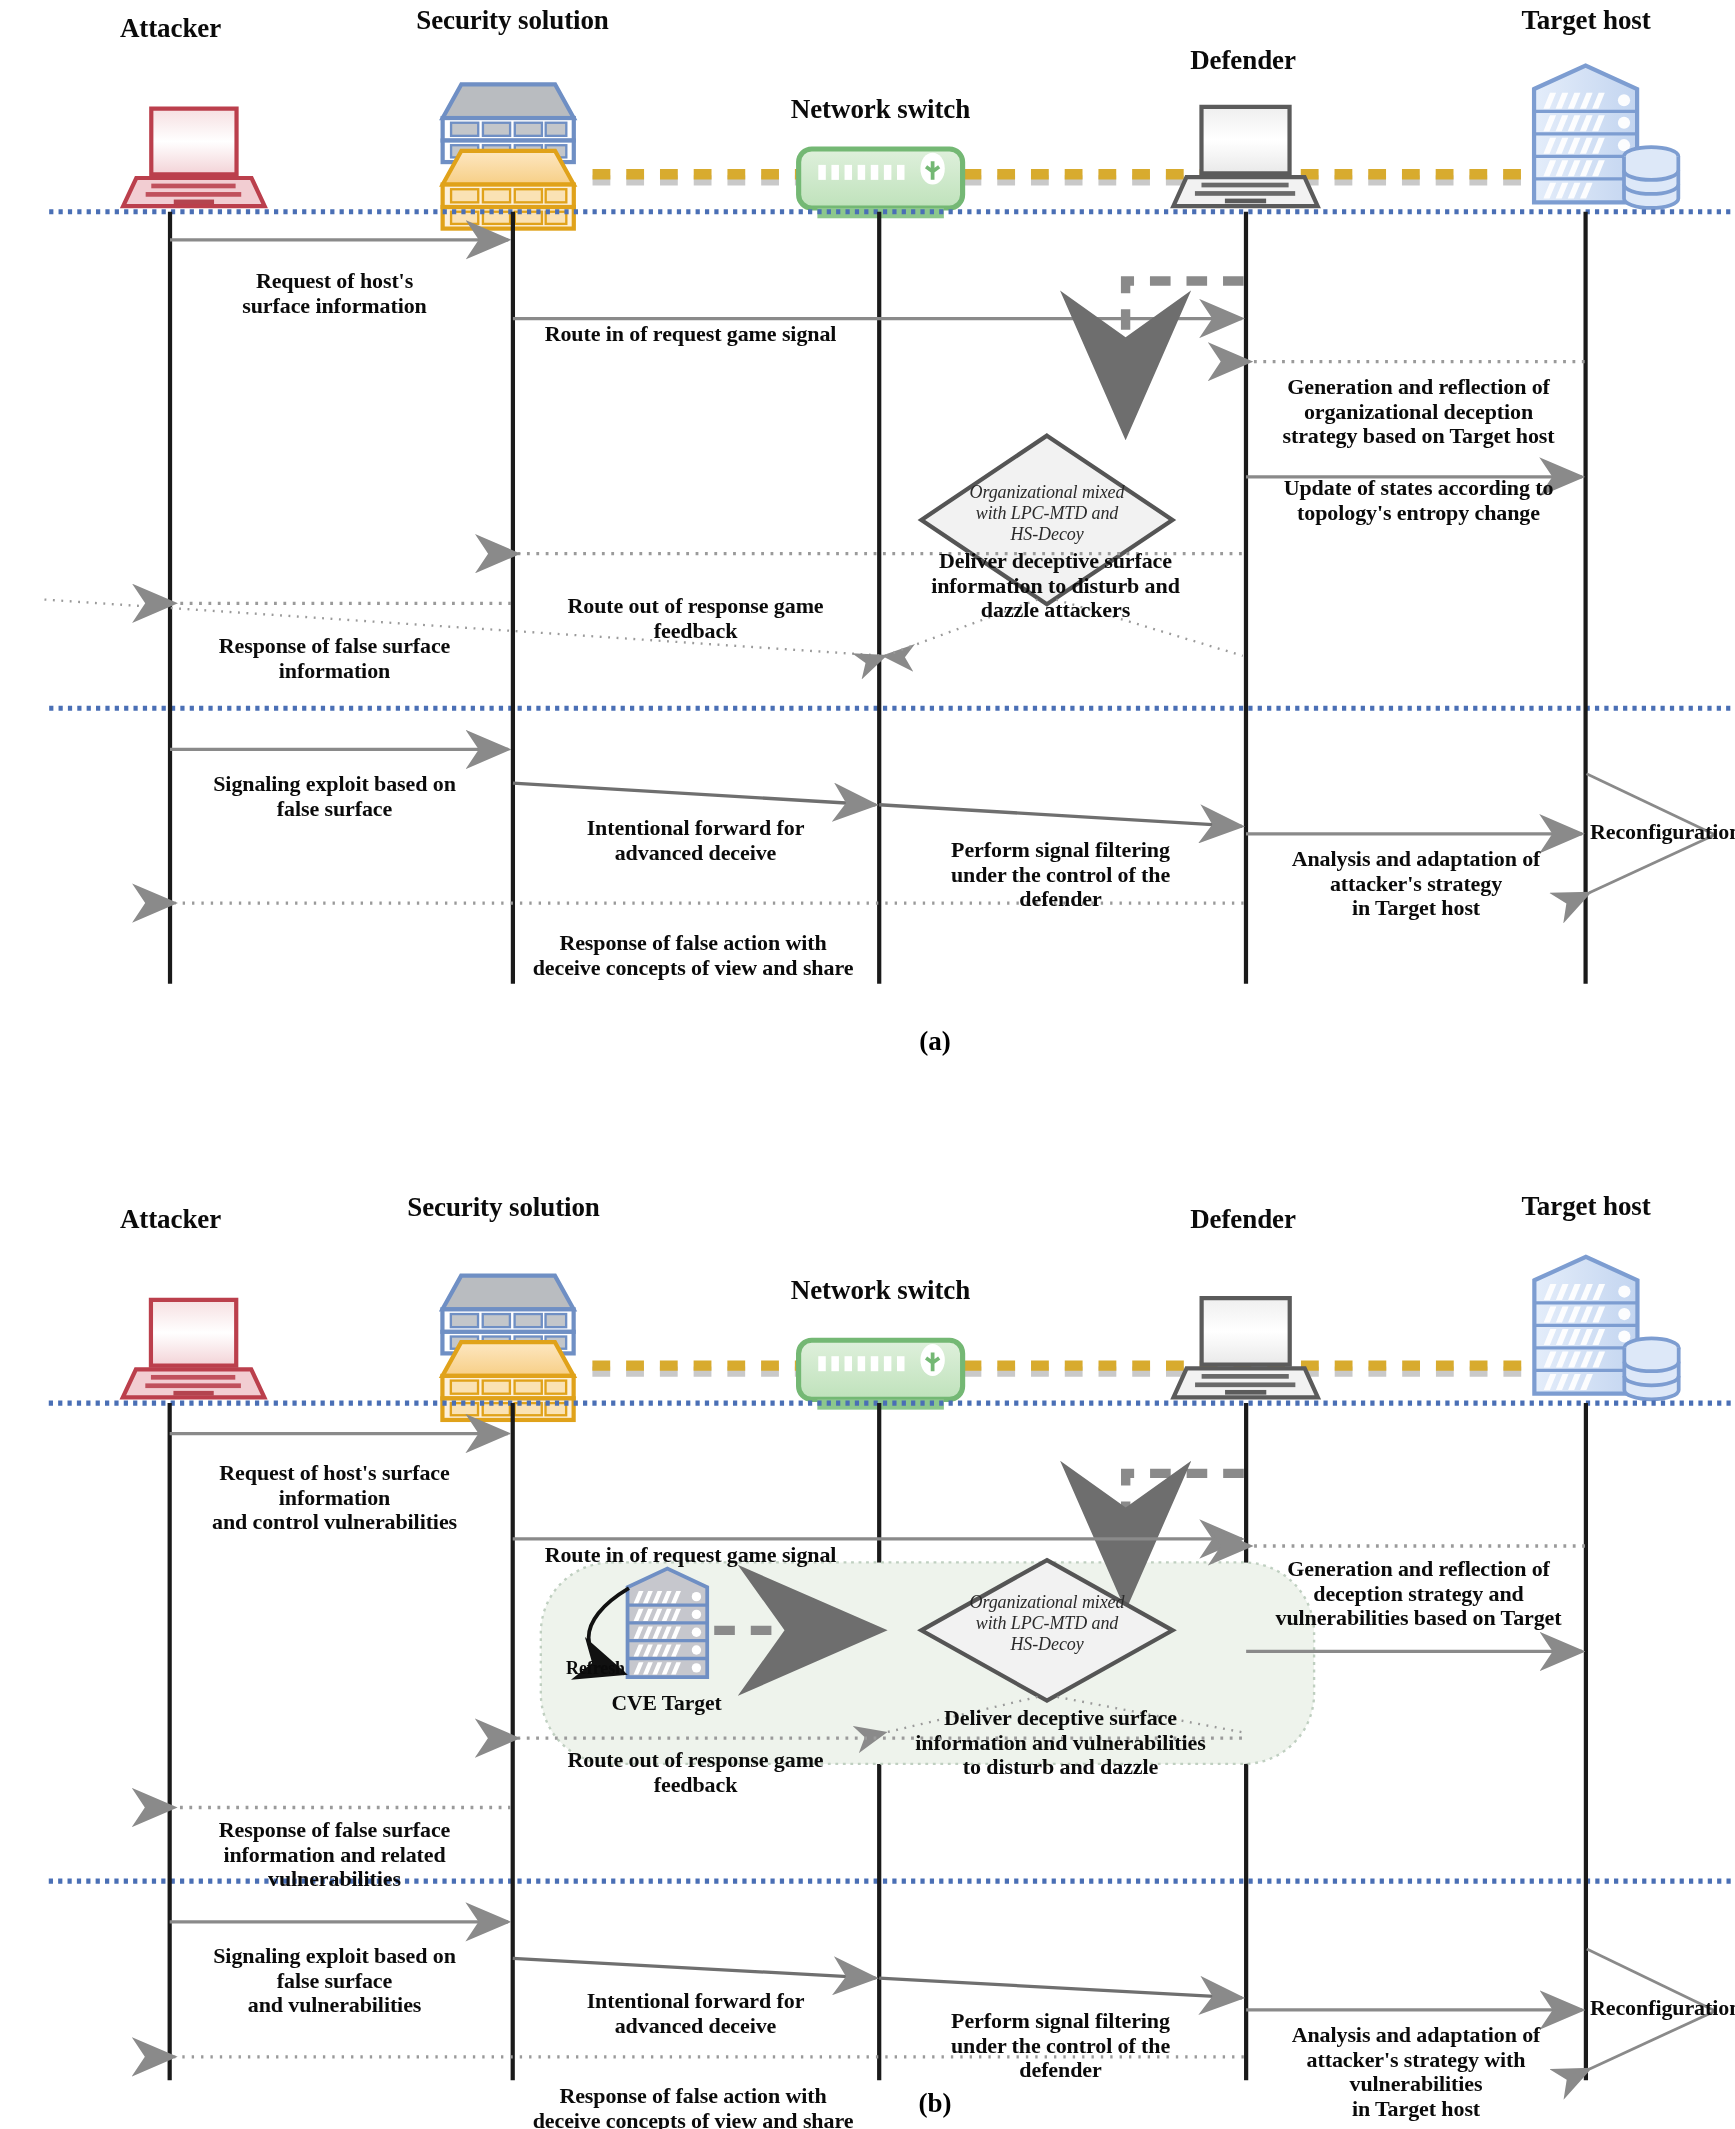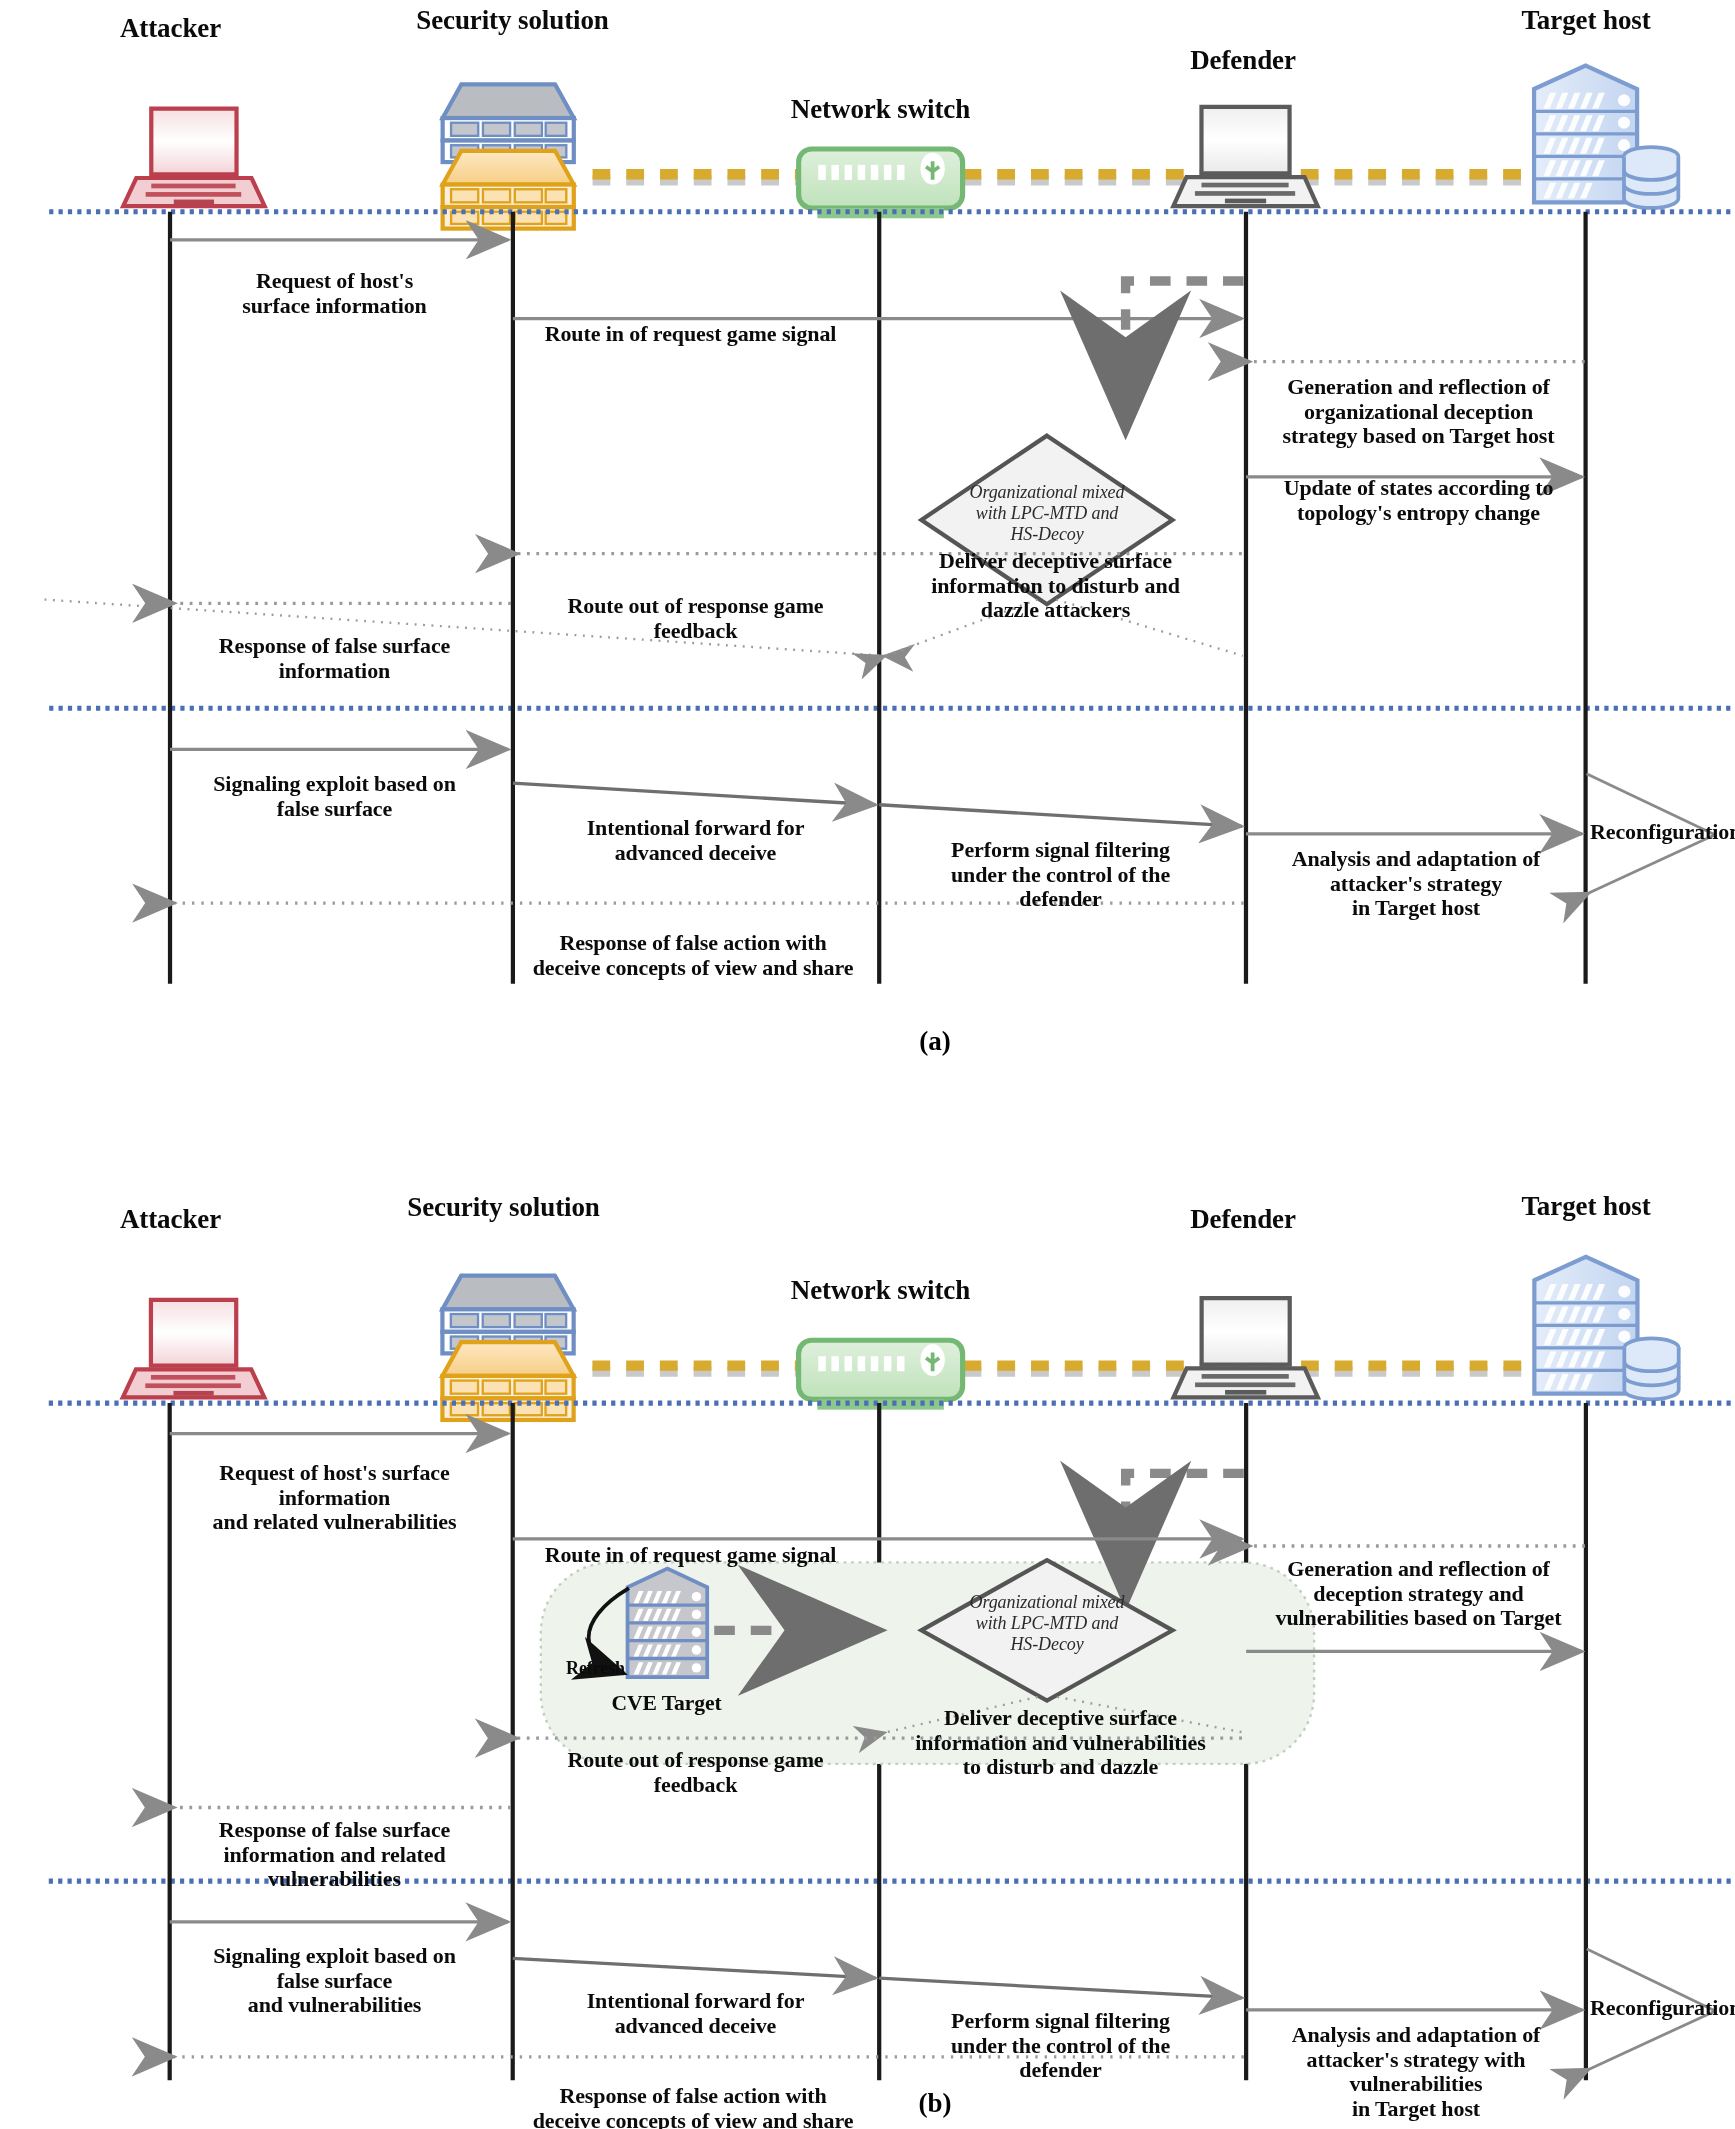--- a/index.html
+++ b/index.html
@@ -518,21 +518,21 @@
   </svg>
 
   <div class="lbl actor-name" style="left:56px;top:136px;width:141px;">Attacker</div>
   <div class="lbl actor-name" style="left:300px;top:124px;width:319px;">Security solution</div>
   <div class="lbl actor-name" style="left:682px;top:207px;width:309px;">Network switch</div>
   <div class="lbl actor-name" style="left:1096px;top:136px;width:206px;">Defender</div>
   <div class="lbl actor-name" style="left:1434px;top:123px;width:216px;">Target host</div>
 
   <div class="lbl msg" style="left:136px;top:393px;width:309px;white-space:pre-line;">Request of host's surface
 information
-and related vulnerabilities</div>
+and control vulnerabilities</div>
   <div class="lbl msg" style="left:473px;top:475px;width:347px;white-space:pre-line;">Route in of request game signal</div>
   <div class="lbl msg" style="left:1208px;top:489px;width:333px;white-space:pre-line;">Generation and reflection of
 deception strategy and
 vulnerabilities based on Target</div>
   <div class="lbl diamond-text" style="left:886px;top:524px;width:234px;white-space:pre-line;text-align:center;">Organizational mixed
 with LPC-MTD and
 HS-Decoy</div>
   <div class="lbl msg" style="left:843px;top:638px;width:347px;white-space:pre-line;">Deliver deceptive surface
 information and vulnerabilities
 to disturb and dazzle</div>

